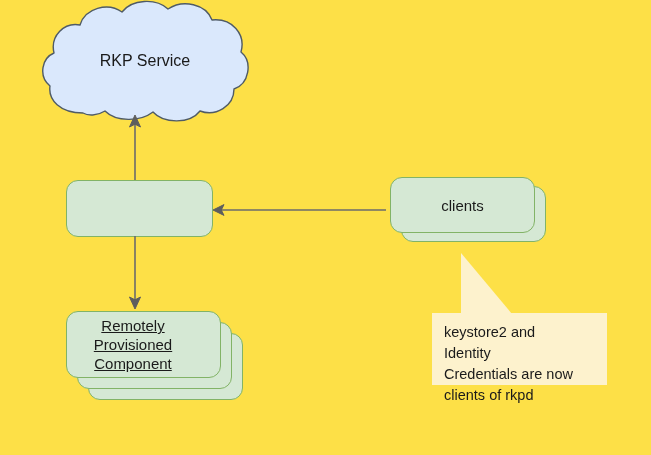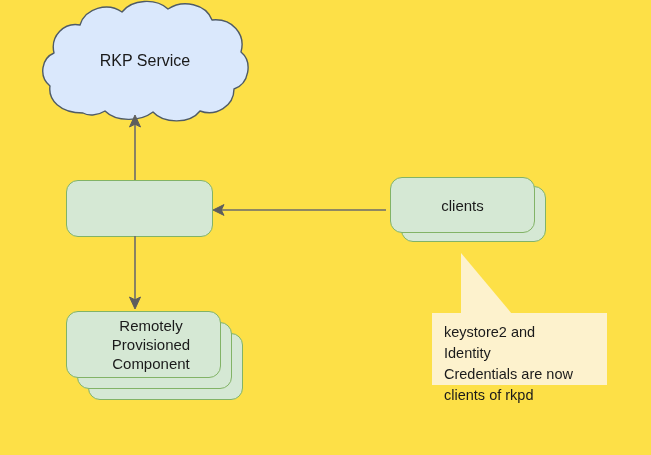--- a/index.html
+++ b/index.html
@@ -96,21 +96,21 @@
   <div class="node-label" style="left:390px; top:177px; width:145px; height:56px;">clients</div>
 
   <svg class="edge-svg" style="left:120px; top:236px;" width="30" height="80" viewBox="0 0 30 80">
     <line x1="15" y1="0" x2="15" y2="64" stroke="#6b6b6b" stroke-width="1.6"></line>
     <path d="M 15 73 L 9.5 61 L 15 63.8 L 20.5 61 Z" fill="#5e5e5e" stroke="#5e5e5e" stroke-width="1"></path>
   </svg>
 
   <div class="stack-layer" style="left:88px; top:333px; width:155px; height:67px;"></div>
   <div class="stack-layer" style="left:77px; top:322px; width:155px; height:67px;"></div>
   <div class="stack-layer" style="left:66px; top:311px; width:155px; height:67px;"></div>
-  <div class="node-label" style="left:84px; top:311px; width:134px; height:67px; flex-direction:column;">Remotely
+  <div class="node-label" style="left:66px; top:311px; width:134px; height:67px; flex-direction:column;text-decoration:underline;">Remotely
 Provisioned
 Component</div>
 
   <svg class="callout-svg" style="left:455px; top:248px;" width="70" height="70" viewBox="0 0 70 70">
     <path d="M 6 5 L 6 66 L 57 66 Z" fill="#fdf2cd"></path>
   </svg>
 
   <div class="note-box" style="left:432px; top:313px; width:175px; height:72px;">keystore2 and Identity
 Credentials are now
 clients of rkpd</div>

